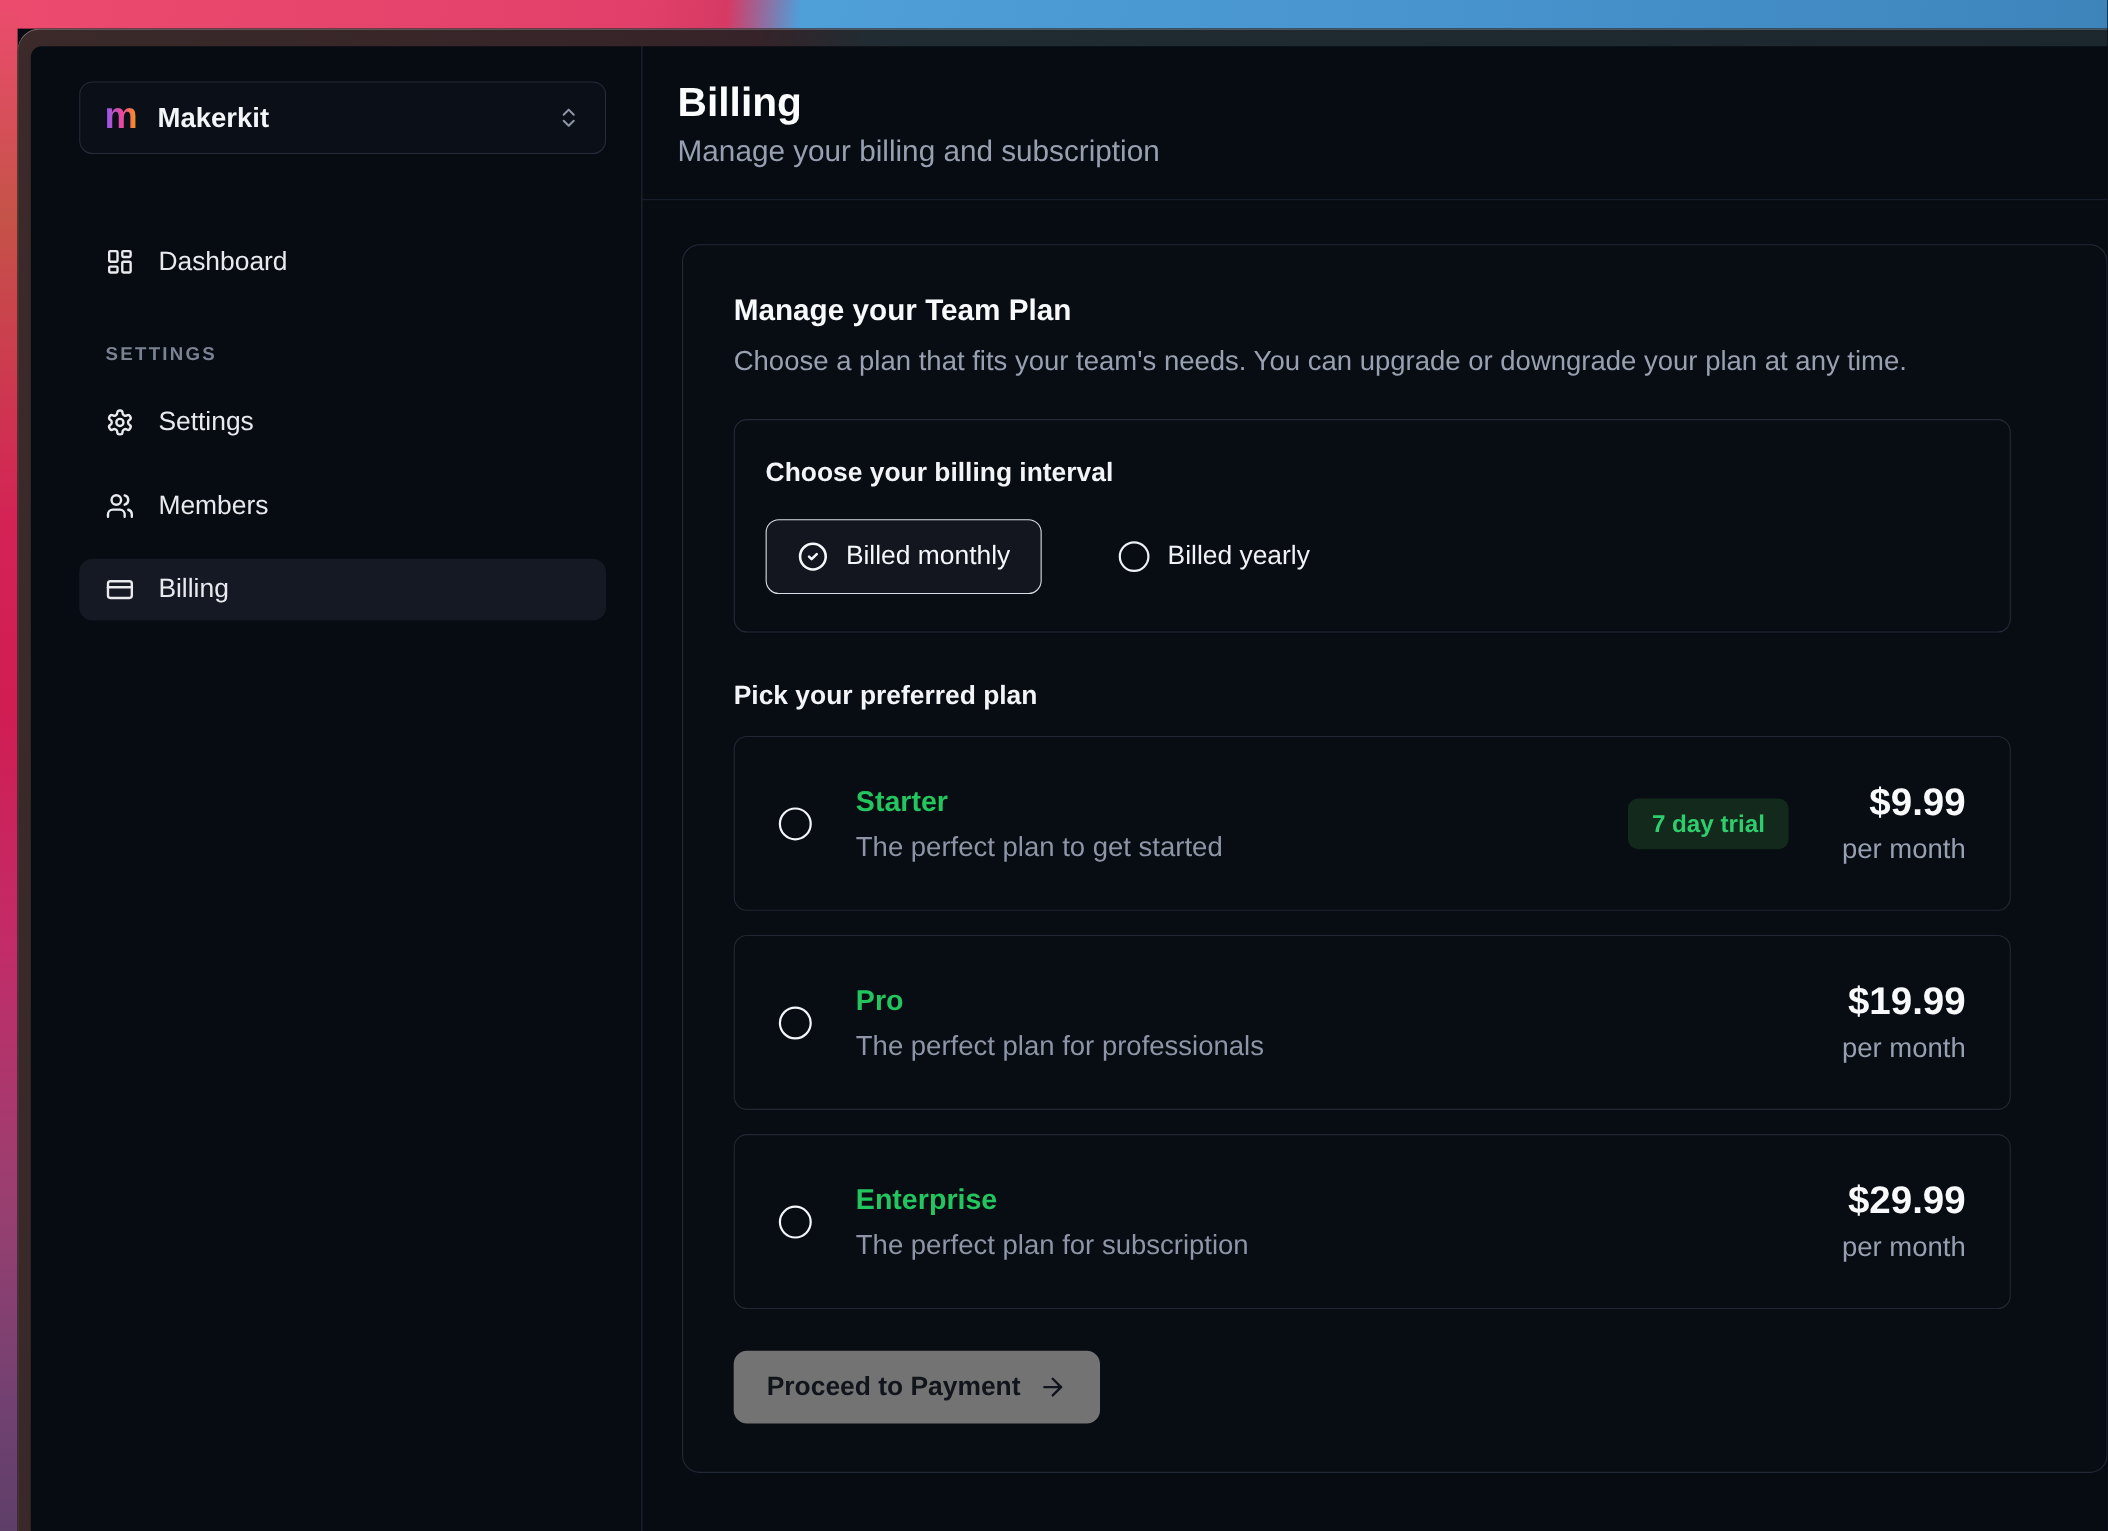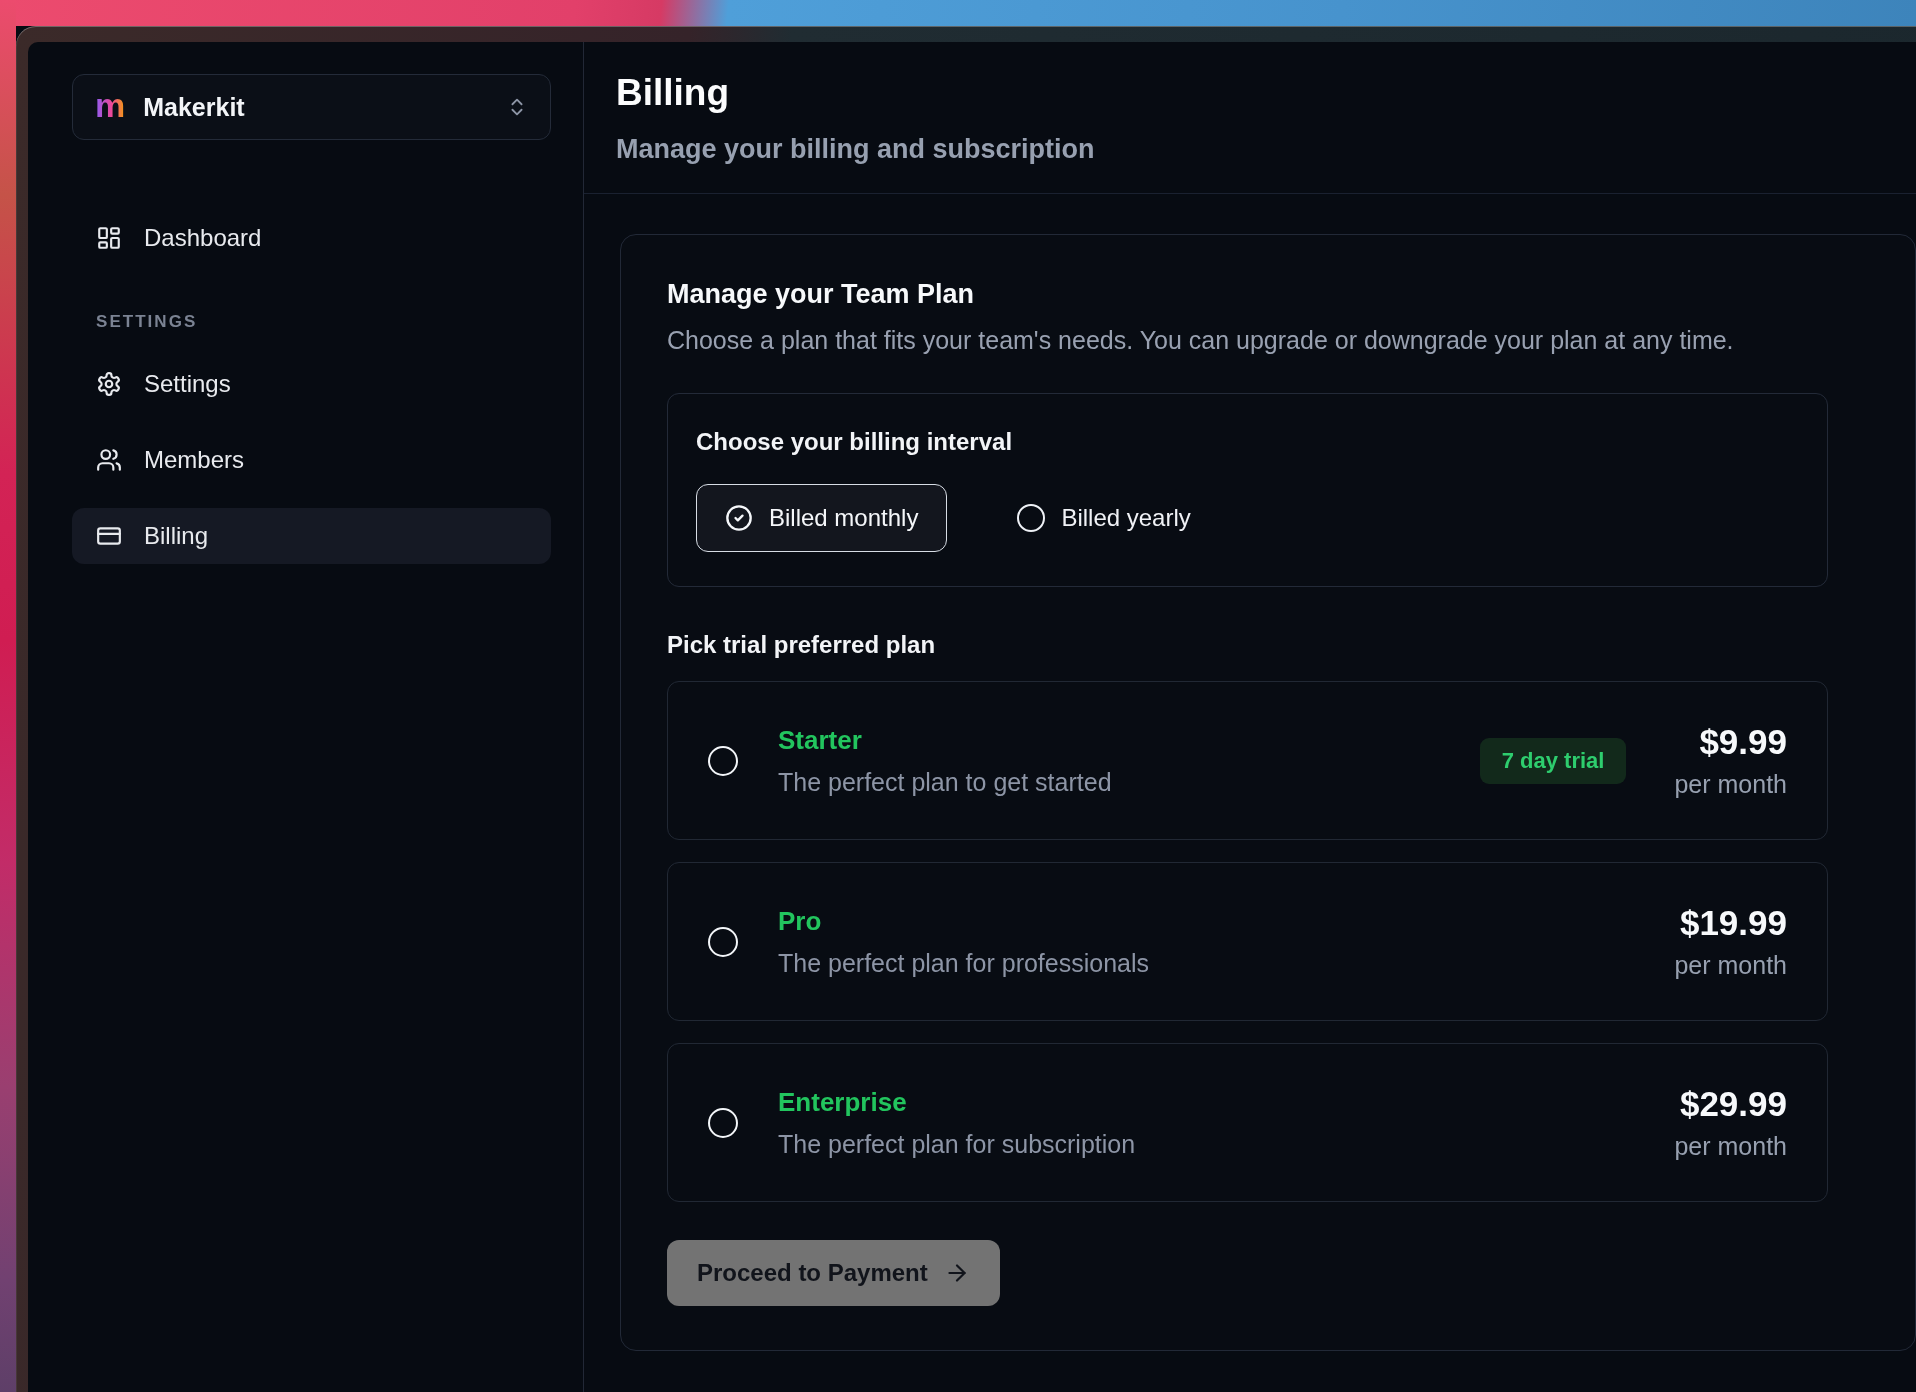--- a/index.html
+++ b/index.html
@@ -77,21 +77,21 @@
     letter-spacing:0.12em;
   }
 
   
   .main { flex:1; min-width:0; display:flex; flex-direction:column; }
   .page-header {
     padding:30px 0 28px 32px;
     border-bottom:1px solid #1a2130;
   }
   .page-title { color:#fbfcfd; font-size:37px; font-weight:700; }
-  .page-subtitle { color:#97a0b0; font-size:27px; margin-top:20px; font-weight:700; }
+  .page-subtitle { color:#97a0b0; font-size:27px; margin-top:8px; font-weight:400; }
 
   .plan-card {
     margin:40px 0 0 36px;
     width:calc(100% - 36px);
     border:1px solid #222937;
     border-radius:16px;
     padding:44px 24px 44px 46px;
     background:#080c13;
   }
   .card-title { color:#f7f9fb; font-size:27px; font-weight:700; }
@@ -256,21 +256,21 @@
                 </span>
                 <span>Billed monthly</span>
               </div>
               <div class="interval-option">
                 <span class="radio-circle"></span>
                 <span>Billed yearly</span>
               </div>
             </div>
           </div>
 
-          <div class="plans-label">Pick trial preferred plan</div>
+          <div class="plans-label">Pick your preferred plan</div>
 
           <div class="plan-row">
             <span class="plan-radio"></span>
             <div class="plan-info">
               <div class="plan-name">Starter</div>
               <div class="plan-description">The perfect plan to get started</div>
             </div>
             <div class="plan-right">
               <span class="trial-badge">7 day trial</span>
               <div class="price-col">

